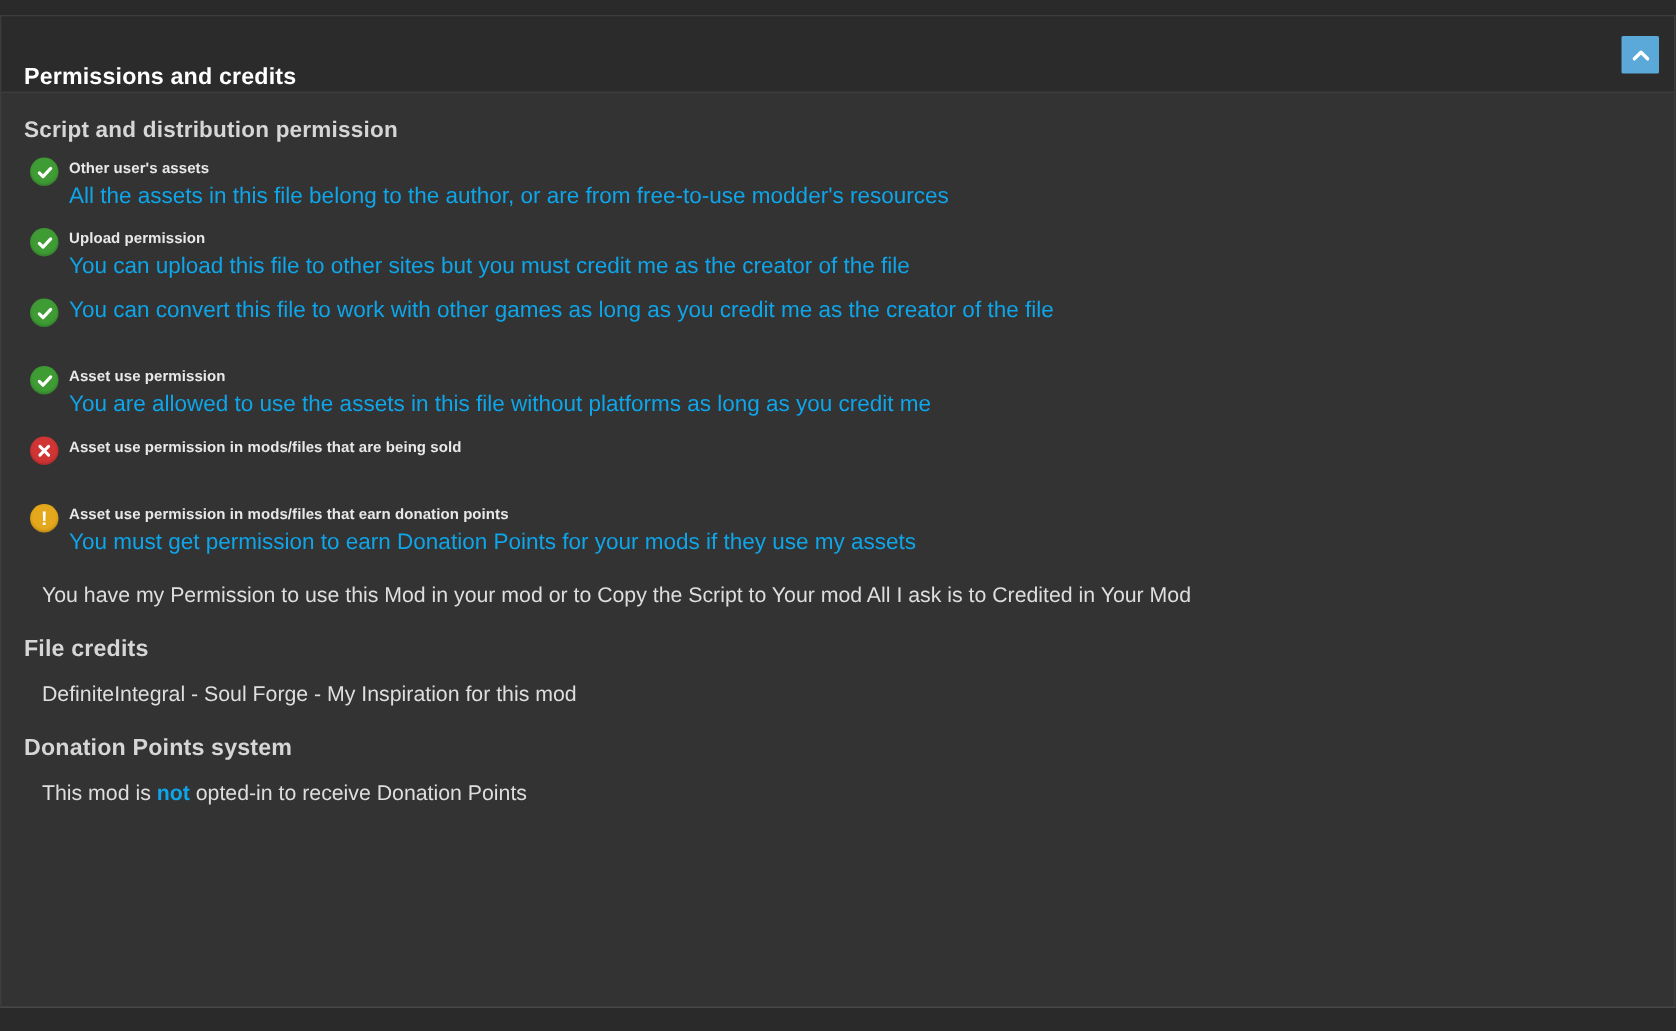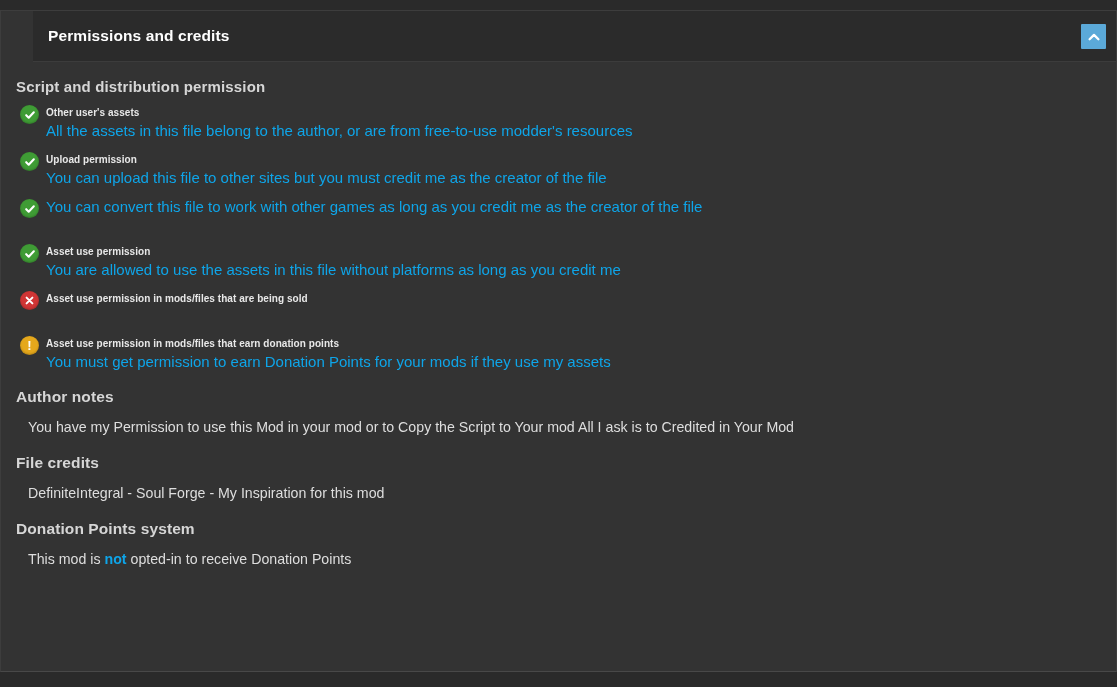--- a/index.html
+++ b/index.html
@@ -29,22 +29,21 @@
     box-sizing: border-box;
   }
 
   
   .panel-header {
     position: relative;
     height: 50px;
     background: #2b2b2b;
     border-bottom: 1px solid #3c3c3c;
     display: flex;
-    align-items: center;
-    margin-left: 32px;
+    align-items: flex-end;
   }
   .panel-header-title {
     color: #ffffff;
     font-size: 15.5px;
     font-weight: bold;
     letter-spacing: 0.1px;
     padding-left: 15px;
   }
   .collapse-button {
     position: absolute;
@@ -227,21 +226,20 @@
         <span class="perm-icon warn">
           <span class="bang">!</span>
         </span>
         <span class="perm-title">Asset use permission in mods/files that earn donation points</span>
         <span class="perm-desc">You must get permission to earn Donation Points for your mods if they use my assets</span>
       </li>
 
     </ul>
 
     <div class="text-section">
-      <h2 class="text-section-heading">Author notes</h2>
       <p class="text-section-body">You have my Permission to use this Mod in your mod or to Copy the Script to Your mod All I ask is to Credited in Your Mod</p>
     </div>
 
     <div class="text-section">
       <h2 class="text-section-heading">File credits</h2>
       <p class="text-section-body">DefiniteIntegral - Soul Forge - My Inspiration for this mod</p>
     </div>
 
     <div class="text-section">
       <h2 class="text-section-heading">Donation Points system</h2>

